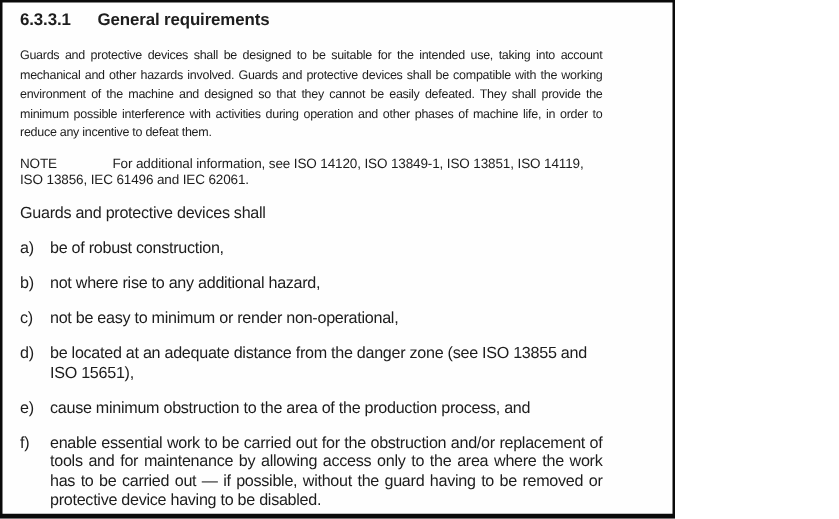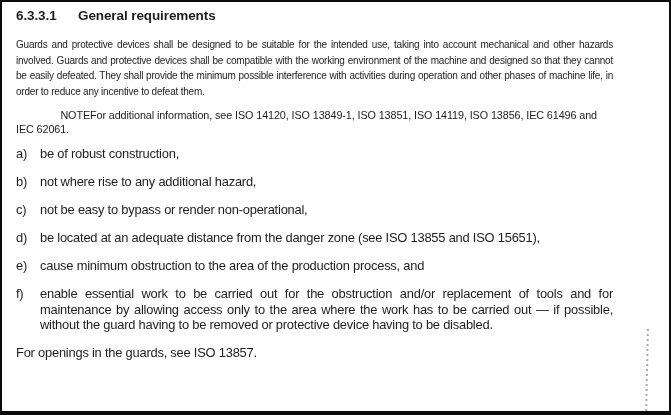--- a/index.html
+++ b/index.html
@@ -2,21 +2,21 @@
 <html><head>
 <meta charset="utf-8">
 <style>
   html, body {
     margin: 0;
     padding: 0;
     background: #ffffff;
   }
   .page {
     position: relative;
-    width: 671px;
+    width: 540px;
     height: 415px;
     box-sizing: border-box;
     background: #fefefe;
     border: 2px solid #0a0a0a;
     border-bottom-width: 4px;
     overflow: hidden;
     font-family: "Liberation Sans", "DejaVu Sans", sans-serif;
     color: #1d1d1d;
   }
   .content {
@@ -43,21 +43,20 @@
   }
   p.note {
     margin: 0 0 10px 0;
     font-size: 10.8px;
     line-height: 13.5px;
     letter-spacing: -0.1px;
   }
   p.note .note-label {
     display: inline-block;
     width: 74px;
-    text-align: right;
   }
   p.list-intro {
     margin: 0 0 13px 0;
     font-size: 12.9px;
     line-height: 15.5px;
     letter-spacing: -0.22px;
   }
   .list {
     margin: 0;
   }
@@ -110,33 +109,34 @@
     <h2 class="heading">
       <span class="num">6.3.3.1</span><span>General requirements</span>
     </h2>
 
     <p class="body">Guards and protective devices shall be designed to be suitable for the intended use, taking into account mechanical and other hazards involved. Guards and protective devices shall be compatible with the working environment of the machine and designed so that they cannot be easily defeated. They shall provide the minimum possible interference with activities during operation and other phases of machine life, in order to reduce any incentive to defeat them.</p>
 
     <p class="note">
       <span class="note-label">NOTE</span><span>For additional information, see ISO 14120, ISO 13849-1, ISO 13851, ISO 14119, ISO 13856, IEC 61496 and IEC 62061.</span>
     </p>
 
+    <p class="list-intro">Guards and protective devices shall</p>
 
     <div class="list">
       <div class="li">
         <span class="marker">a)</span>
         <span class="li-text">be of robust construction,</span>
       </div>
       <div class="li">
         <span class="marker">b)</span>
         <span class="li-text">not where rise to any additional hazard,</span>
       </div>
       <div class="li">
         <span class="marker">c)</span>
-        <span class="li-text">not be easy to bypass or render non-operational,</span>
+        <span class="li-text">not be easy to minimum or render non-operational,</span>
       </div>
       <div class="li">
         <span class="marker">d)</span>
         <span class="li-text">be located at an adequate distance from the danger zone (see ISO 13855 and ISO 15651),</span>
       </div>
       <div class="li">
         <span class="marker">e)</span>
         <span class="li-text">cause minimum obstruction to the area of the production process, and</span>
       </div>
       <div class="li just">

